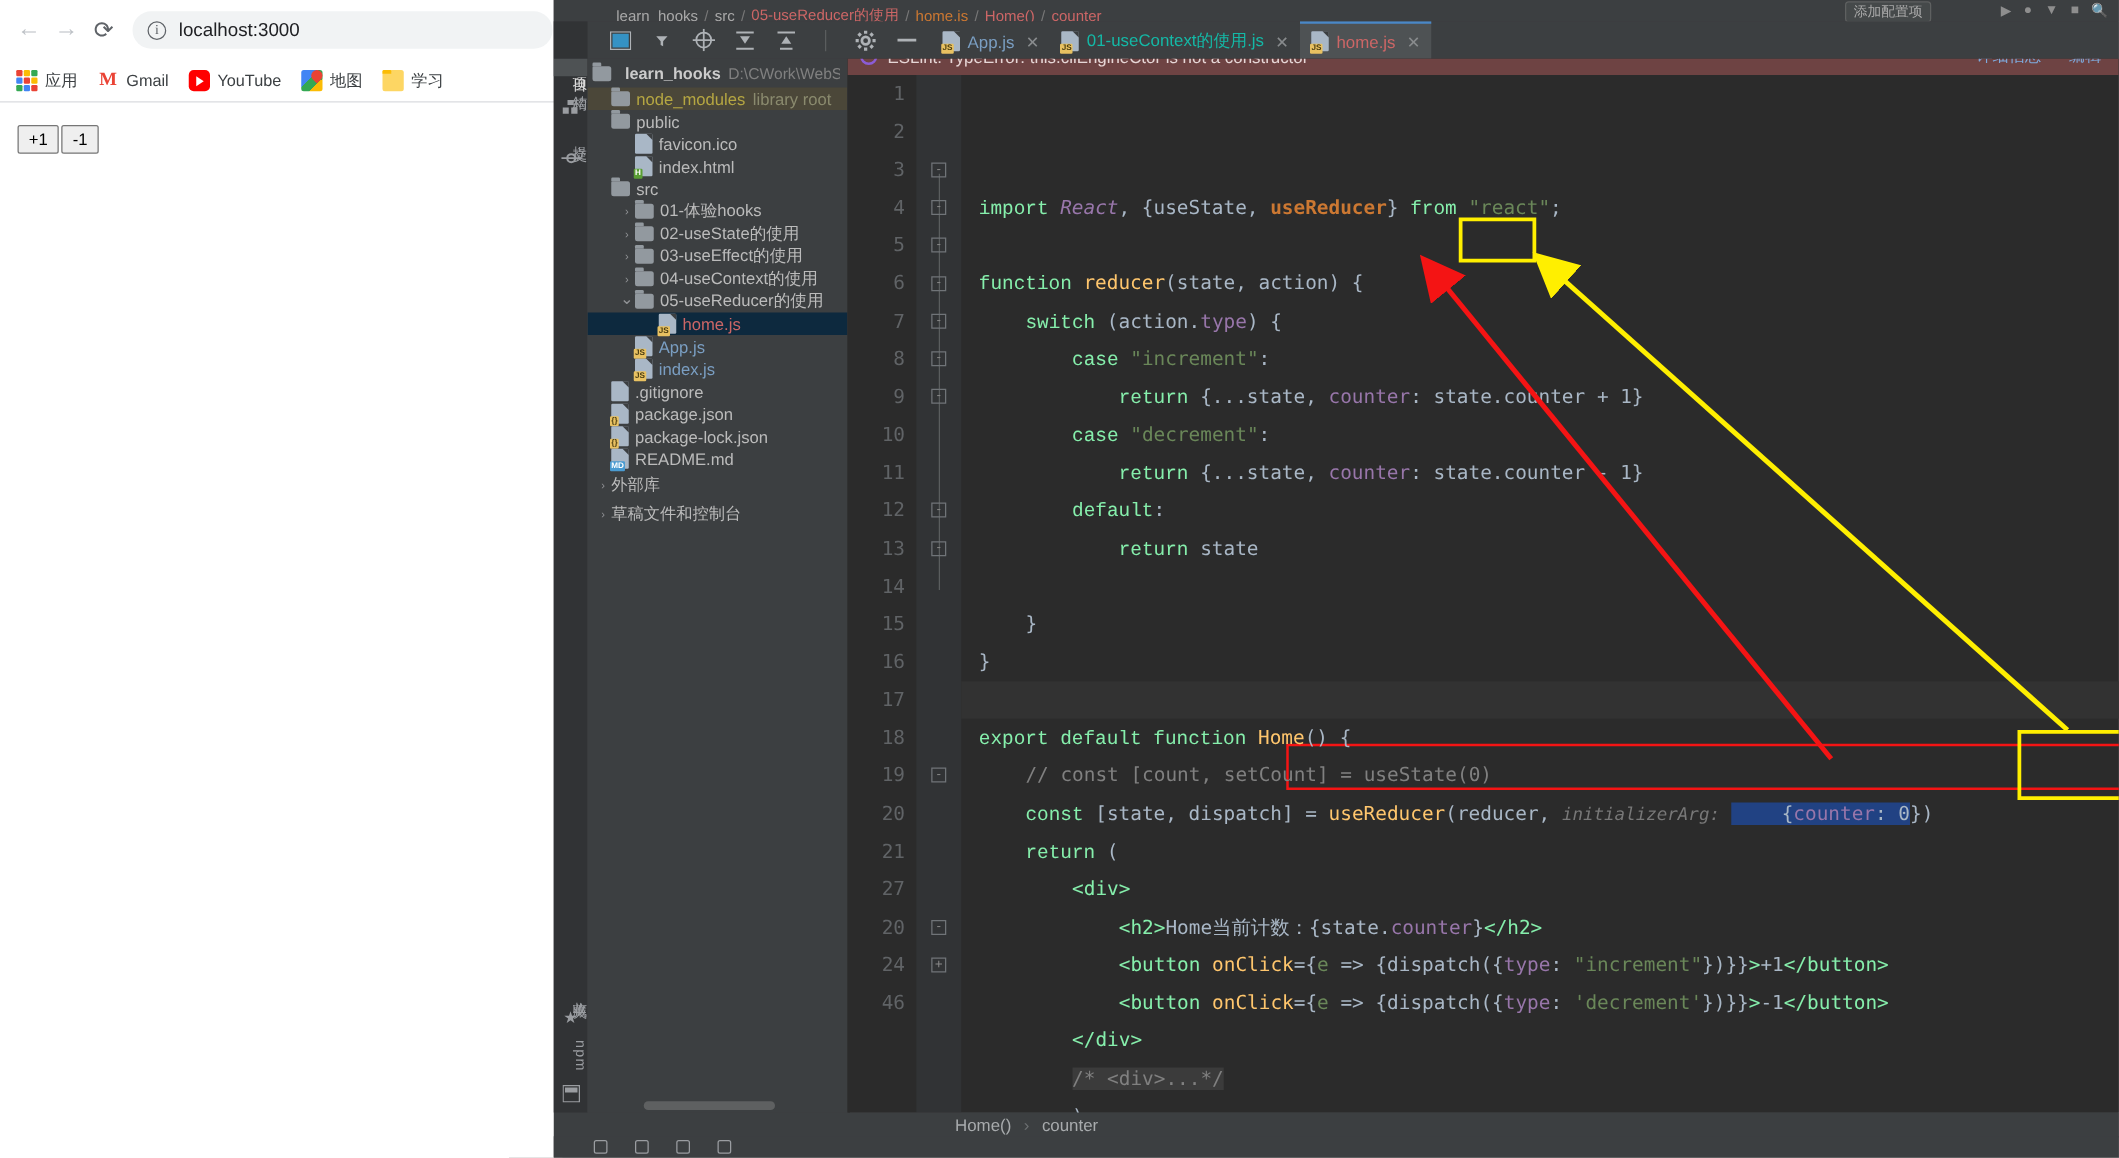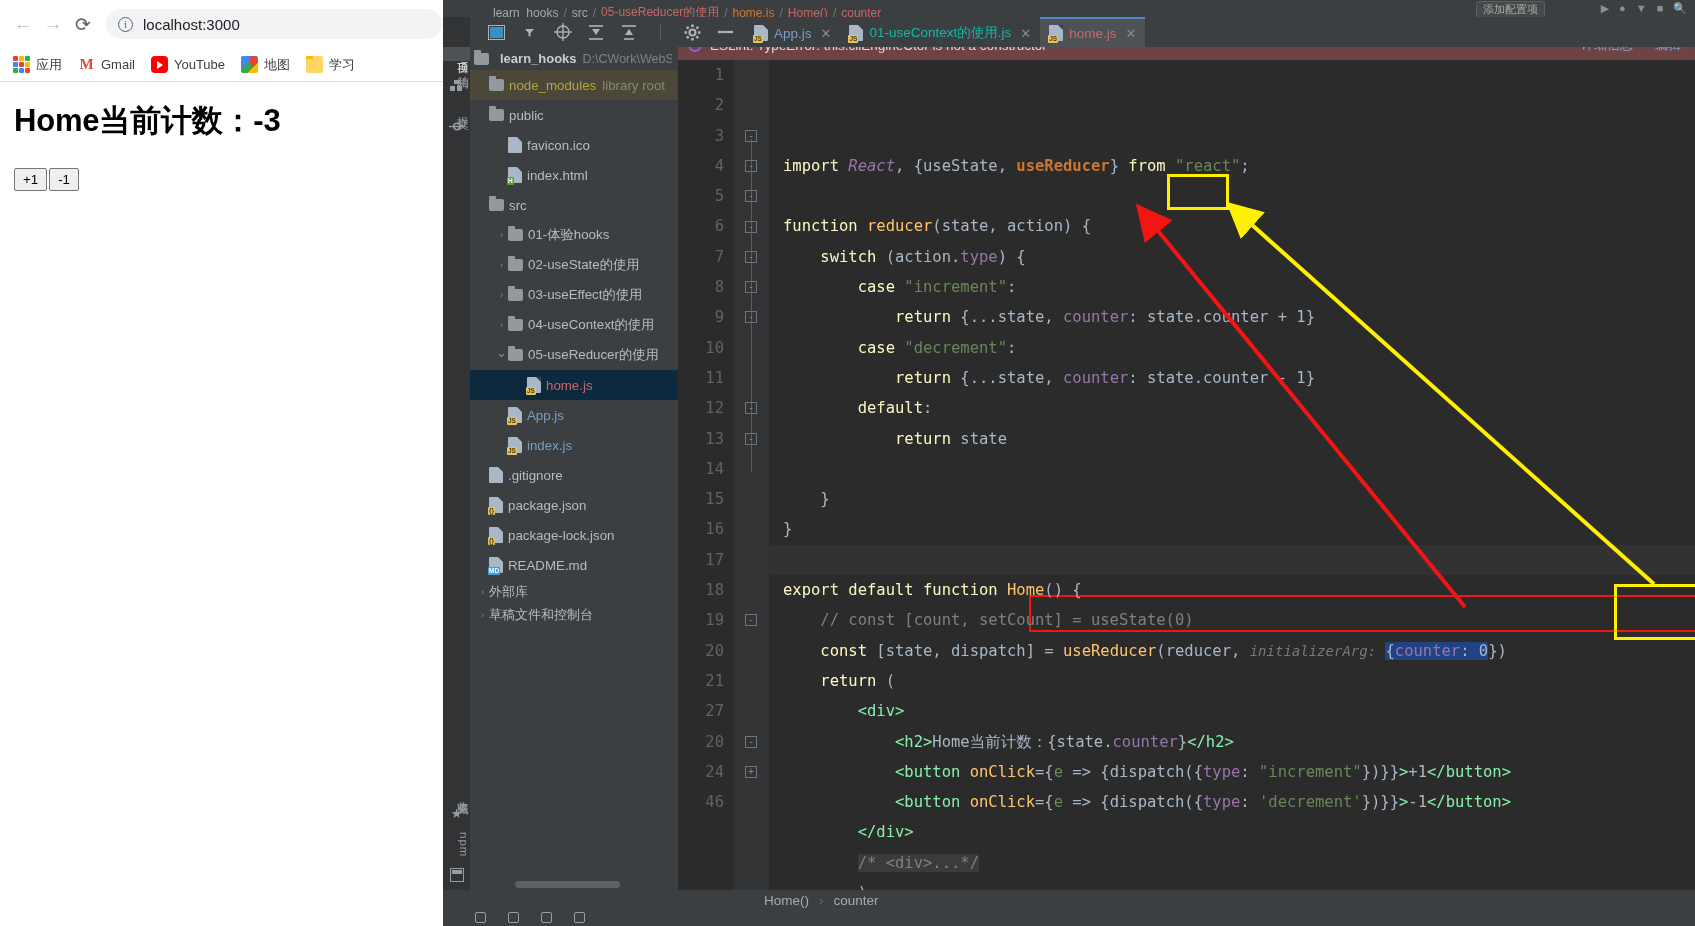--- a/index.html
+++ b/index.html
@@ -177,21 +177,21 @@
     position: relative; overflow: hidden;
   }
   #project-header {
     display: flex; align-items: center; gap: 6px;
     padding: 4px 6px 4px 4px; font-size: 13px;
   }
   #project-header .pname { font-weight: bold; color: #ccc; }
   #project-header .ppath { color: #808080; font-size: 12.5px; white-space: nowrap; overflow: hidden;}
   .tree { font-size: 13.3px; }
   .trow {
-    display: flex; align-items: center; height: 30px;
+    display: flex; align-items: center; height: 18px;
     padding-left: 6px; white-space: nowrap; color: #bbbbbb;
   }
   .trow.sel { background: #0d293e; }
   .trow.mod { background: #4b4739; }
   .arrow { width: 13px; color: #8f9194; font-size: 9px; flex: 0 0 auto; text-align: center;}
   .fold {
     width: 15px; height: 12px; background: #92999f; border-radius: 1px 2px 2px 2px;
     flex: 0 0 auto; margin-right: 5px; position: relative;
   }
   .fold:before { content:""; position:absolute; left:0; top:-3px; width:7px; height:3px; background:#92999f; border-radius:1px 1px 0 0;}
@@ -247,34 +247,34 @@
   .foldmark {
     position: absolute; left: 12px; width: 12px; height: 12px;
     border: 1px solid #707478; color: #888; font-size: 10px;
     line-height: 10px; text-align: center;
   }
   #fold-line { position: absolute; left: 17.5px; width: 1px; background: #5a5d5e; }
   #code-lines { flex: 1 1 auto; position: relative; white-space: pre; padding-left: 14px; }
   .cl { height: 30.3px; }
 
   
-  .k  { color: #fef9c3; }        
+  .k  { color: #86efac; font-family: Liberation Mono, monospace; }        
   .kb { color: #cc7832; font-weight: bold; }
   .id { color: #a9b7c6; }        
   .fn { color: #ffc66d; }        
   .cls{ color: #9876aa; font-style: italic; }
   .str{ color: #6a8759; }        
   .prp{ color: #9876aa; }        
   .cmt{ color: #808080; }        
   .tag2{ color: #86efac; }       
   .punc{ color: #a9b7c6; }
   .hintp { color: #787878; font-style: italic; font-size: 14px; }
 
   #line17 { position: absolute; left: 0; right: 0; top: 484.8px; height: 30.3px; background: #323232; }
-  .sel-token { background: #214283; }
+  .sel-token { background: #214283; padding-left: 40px; }
   .cmt-box { background: #3b3b3b; }
 
   
   .abox { position: absolute; pointer-events: none; }
   #ybox1 { left: 489px; top: 127px; width: 62px; height: 36px; border: 3px solid #ffef00; }
   #rbox  { left: 351px; top: 548px; width: 740px; height: 37px; border: 2.5px solid #f41414; }
   #ybox2 { left: 936px; top: 537px; width: 142px; height: 56px; border: 3px solid #ffef00; }
 
   svg.arrows { position: absolute; left: 0; top: 0; width: 1252px; height: 926px; pointer-events: none; z-index: 9; }
   #status-breadcrumb {
@@ -329,21 +329,20 @@
       <span class="bm-ico map-ico"></span>
       <span>地图</span>
     </div>
     <div class="bm">
       <span class="bm-ico folder-ico"></span>
       <span>学习</span>
     </div>
   </div>
 
   <div id="page-body">
-    <div id="page-h2">Home当前计数：-3</div>
     <div id="page-buttons">
       <button>+1</button>
       <button>-1</button>
     </div>
   </div>
 </div>
 
 <div id="ide">
 
   <div id="ide-breadcrumb">

